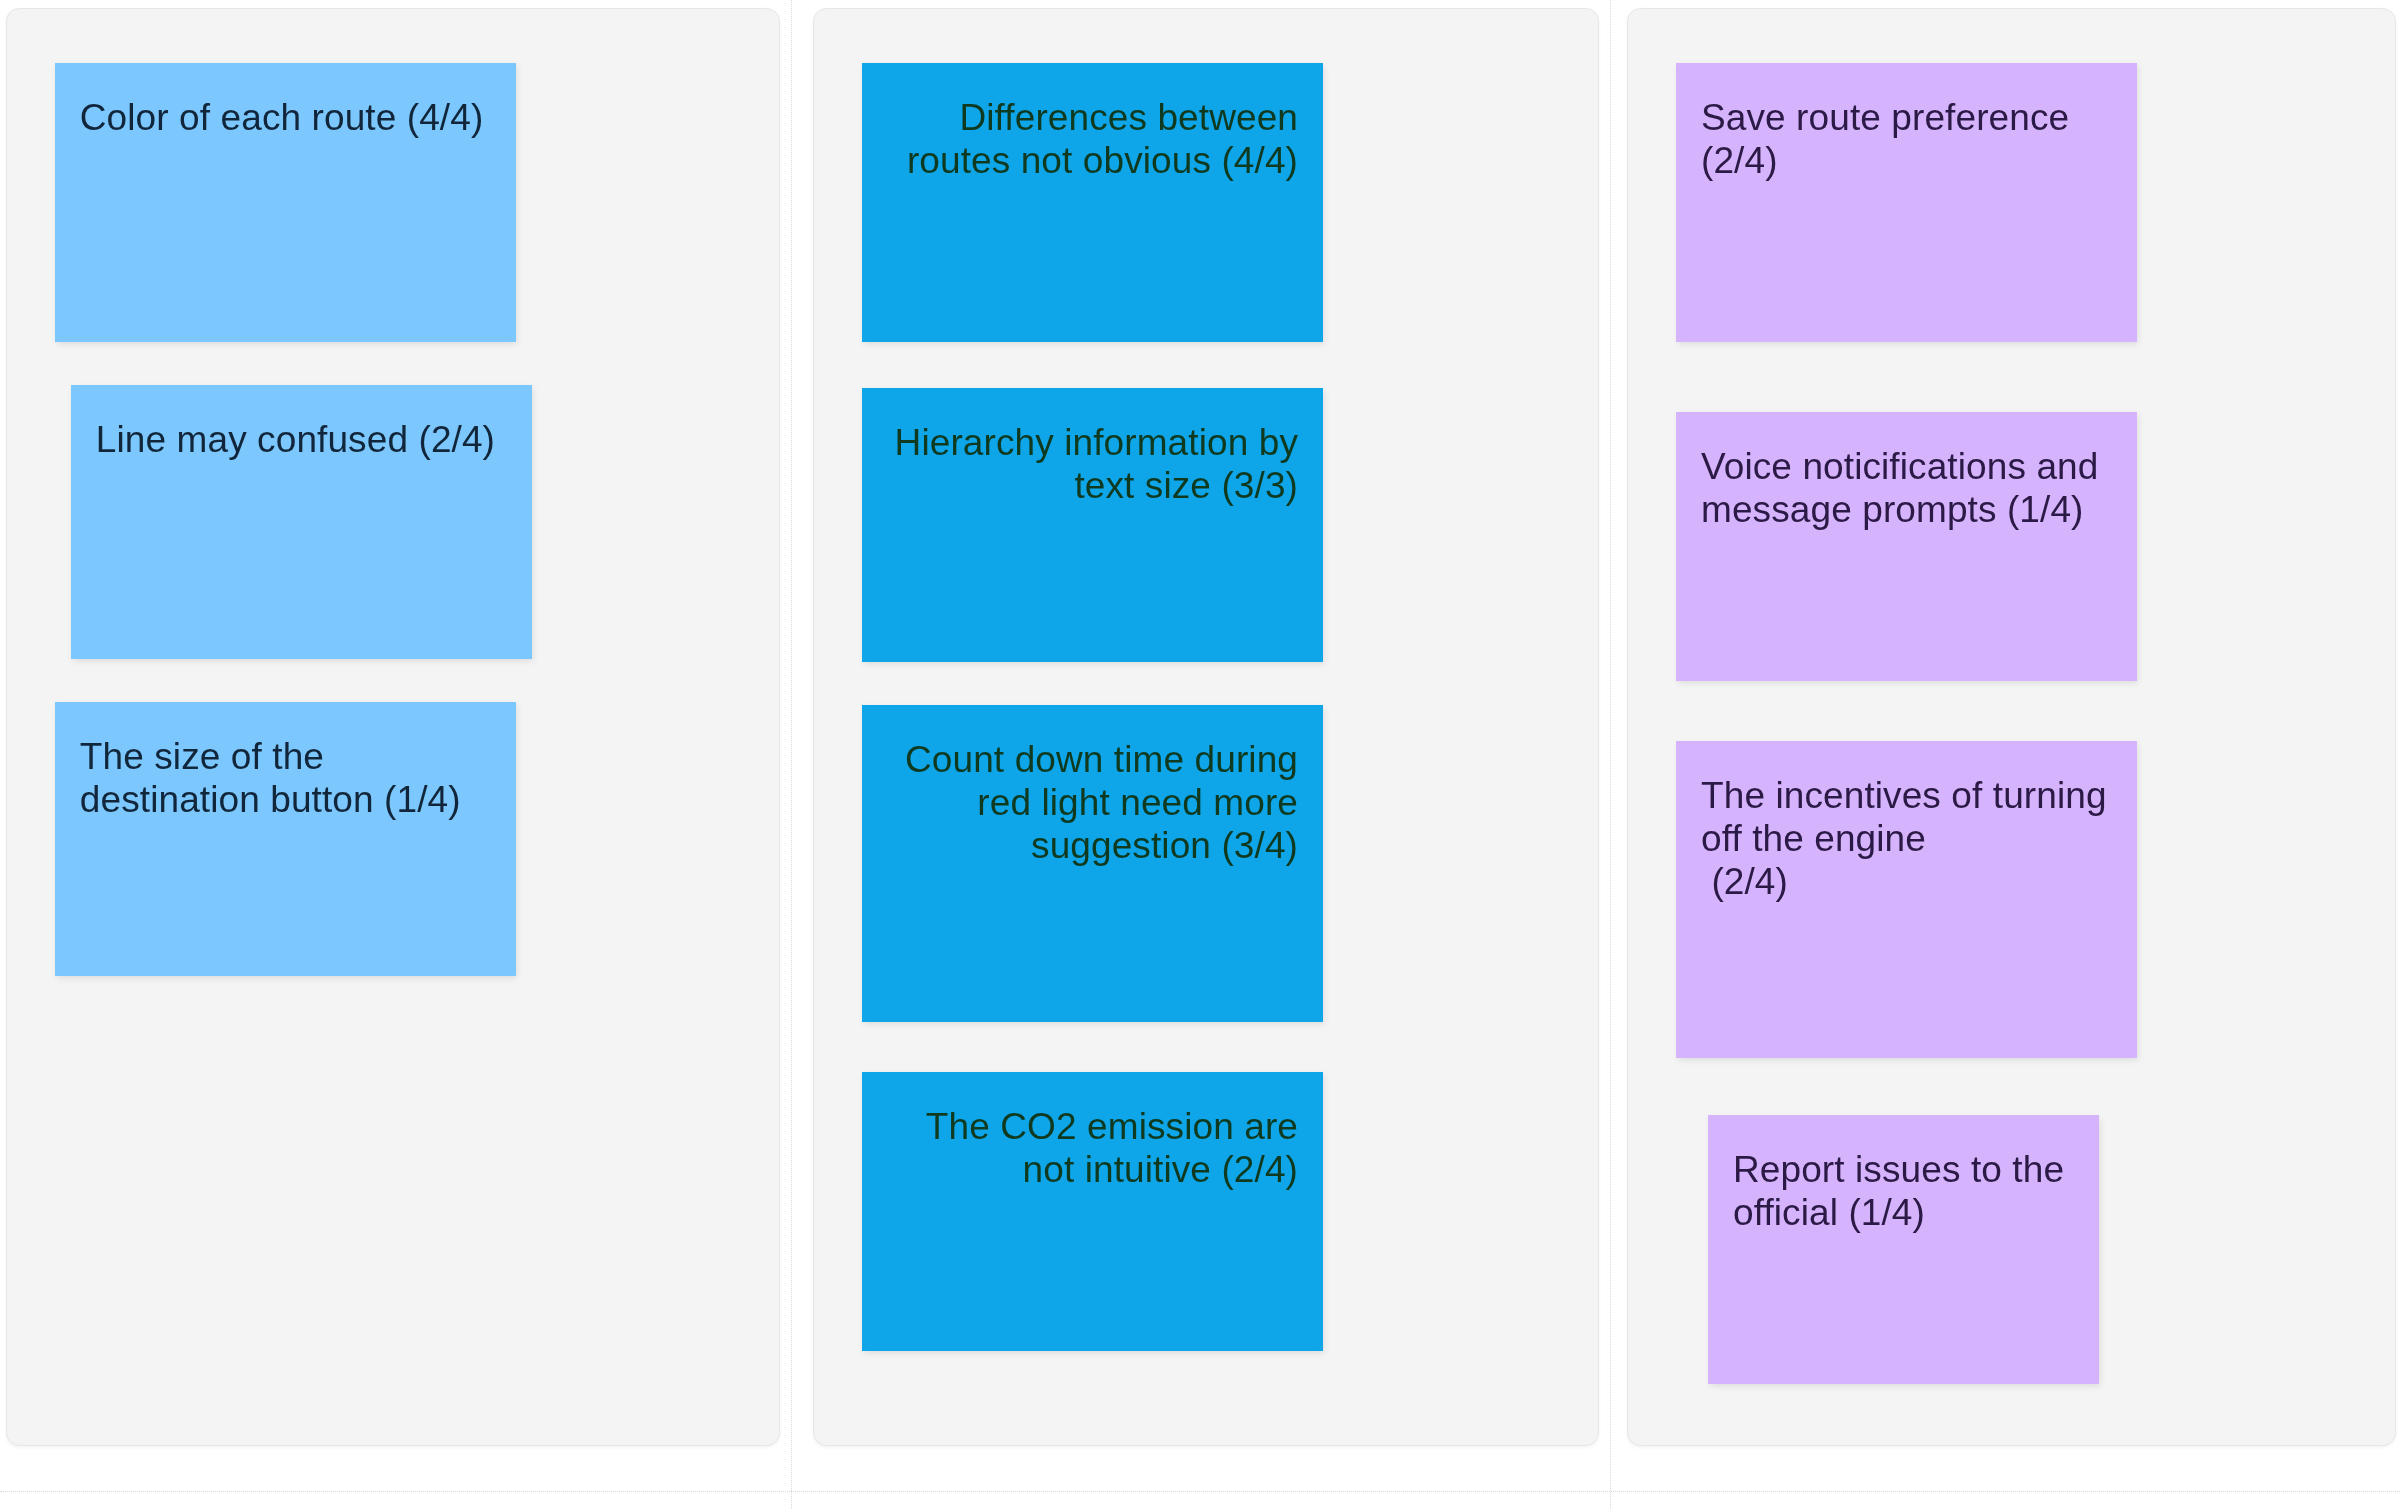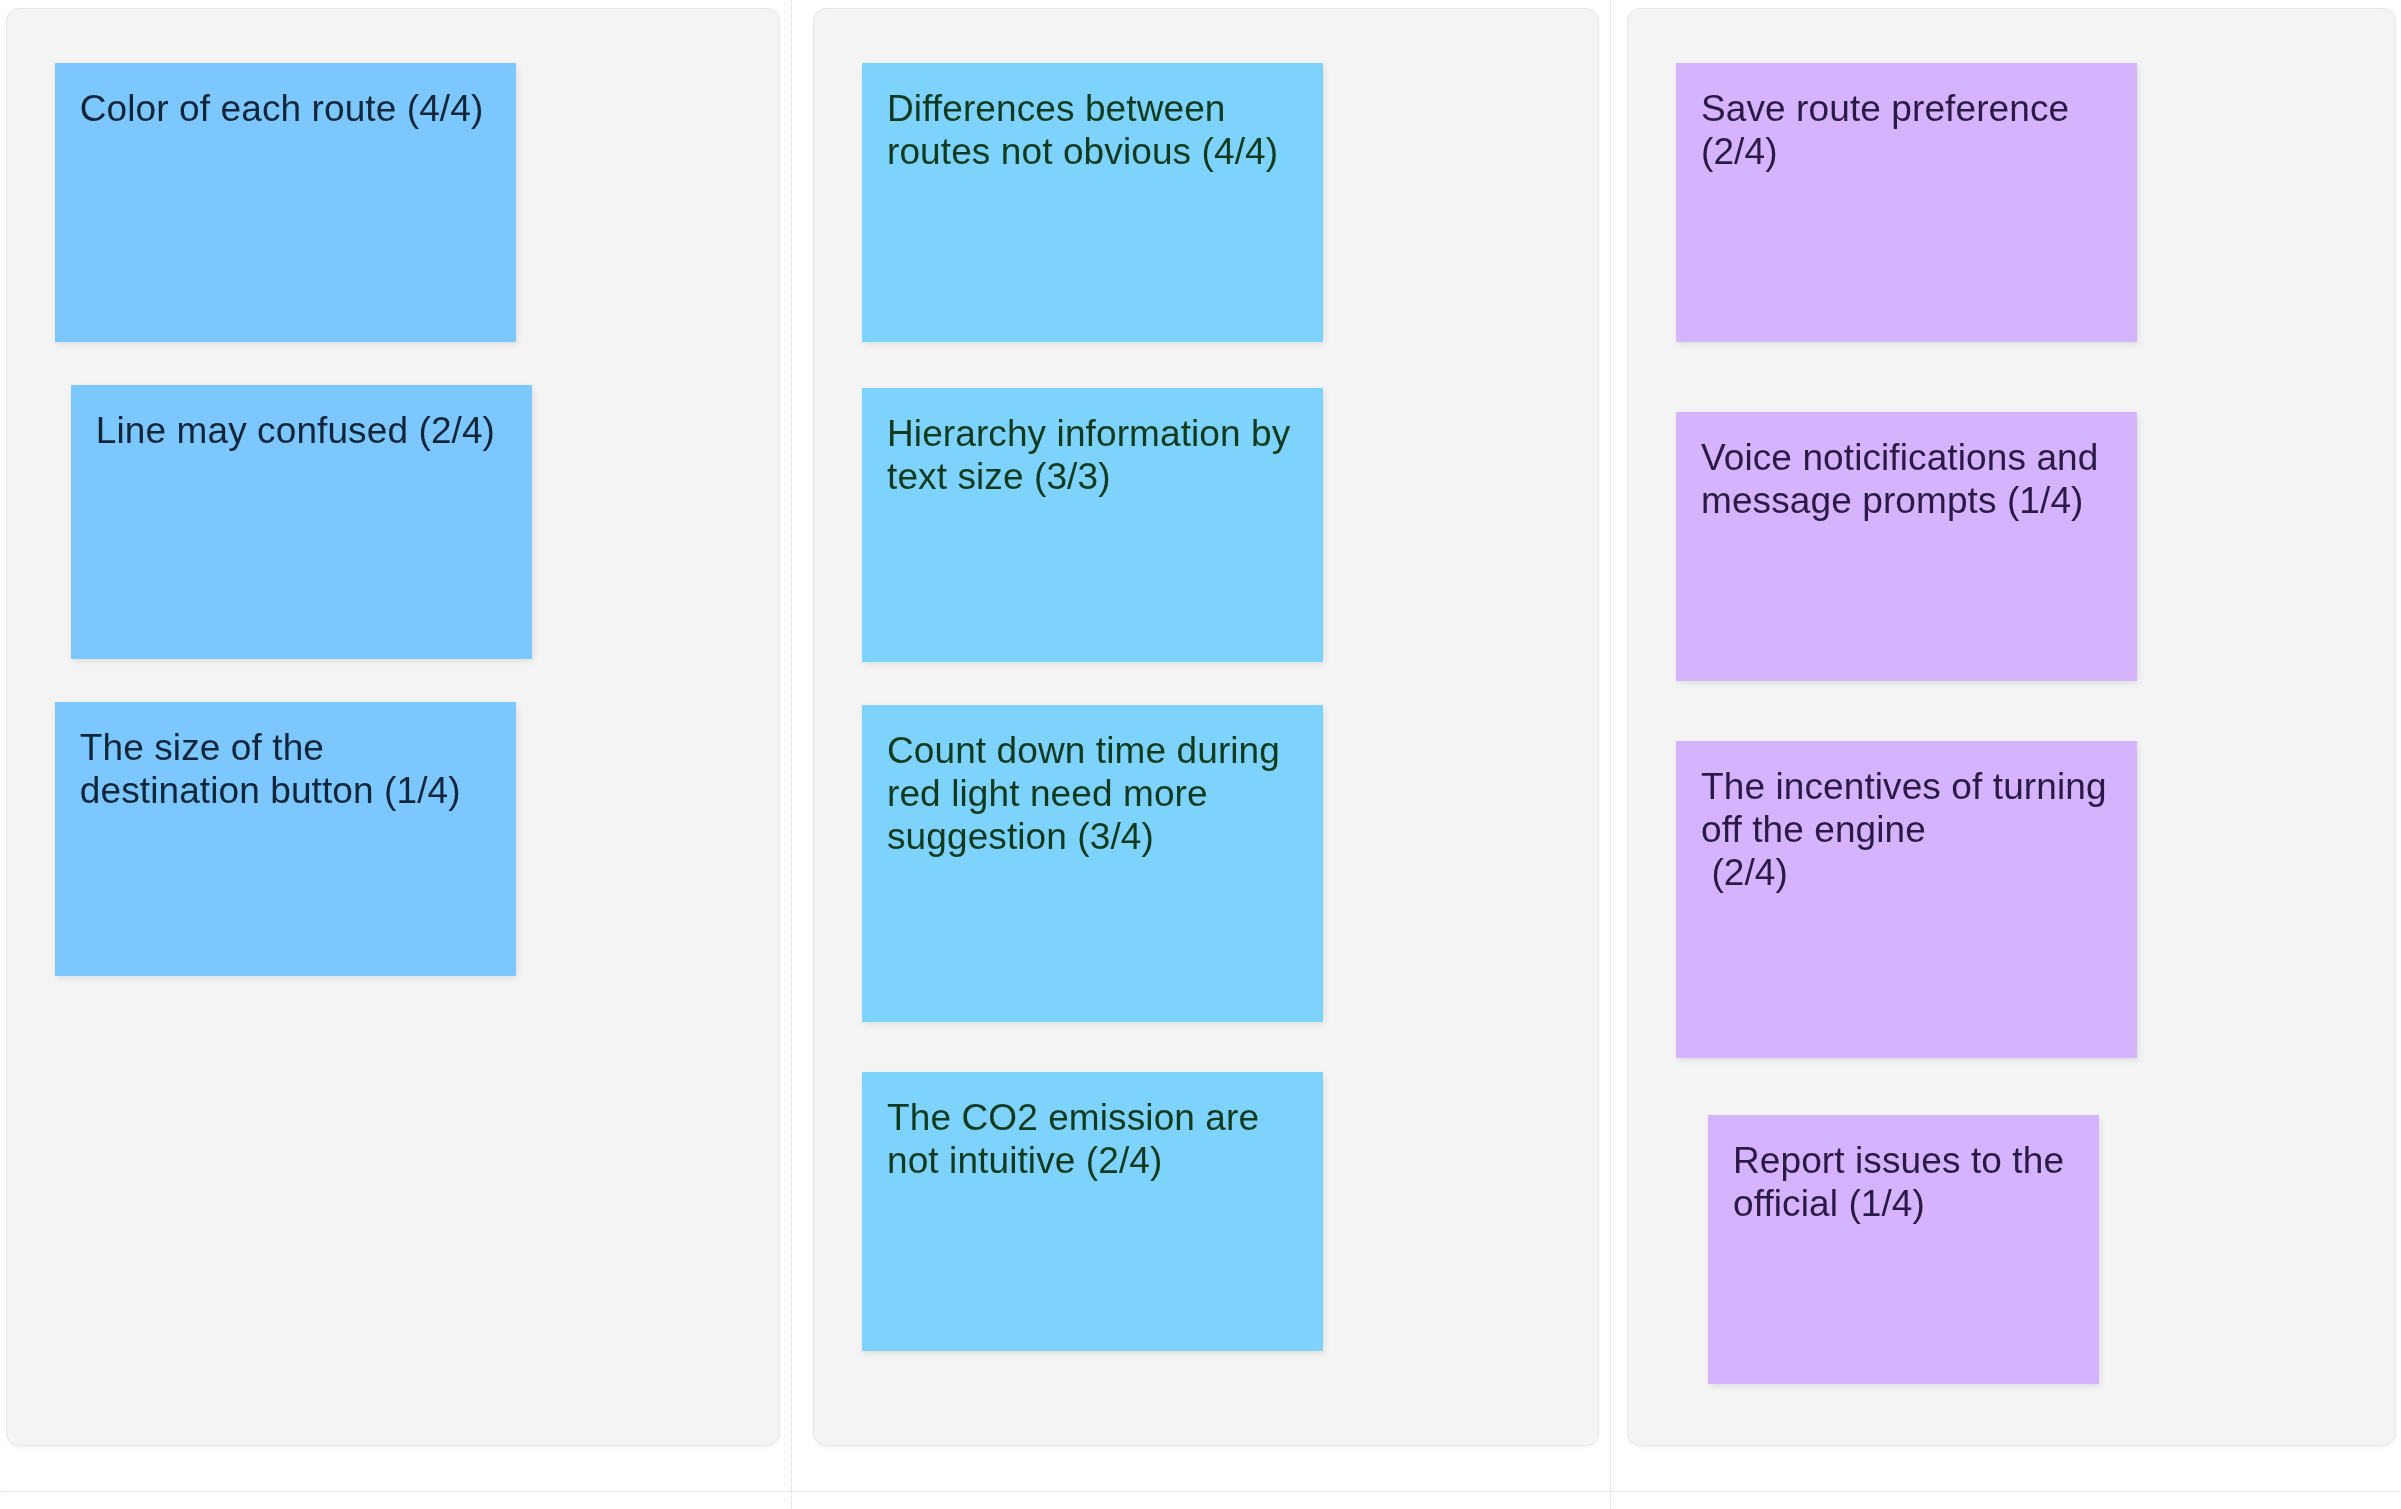--- a/index.html
+++ b/index.html
@@ -74,34 +74,34 @@
   #frame-3 { left: 1627px; width: 769px; }
 
   #frame-1 .frame-inner { padding-left: 48px; }
   #frame-2 .frame-inner { padding-left: 48px; }
   #frame-3 .frame-inner { padding-left: 48px; gap: 19px; }
 
   
   .note {
     position: relative;
     box-sizing: border-box;
-    padding: 25px 25px 0 25px;
+    padding: 34px 25px 0 25px;
     color: #1c2a33;
     font-size: 37px;
     line-height: 1.16;
     letter-spacing: 0.1px;
     white-space: pre-wrap;
     word-break: normal;
     overflow: hidden;
     box-shadow: 1.9px 2.9px 6.7px rgba(0,0,0,0.10);
     cursor: default;
   }
 
   .note-blue   { background: #7cc7fd; color: #11263a; }
-  .note-green  { background: #7dd3fc; color: #0f3a20; }
+  .note-green  { background: #0ea5e9; color: #0f3a20; text-align: right; }
   .note-purple { background: #d6b4fd; color: #2b1a45; }
 
   
   #n-b1 { width: 461px; height: 279px; margin-top: 0px;  }
   #n-b2 { width: 461px; height: 274px; margin-top: 43px; margin-left: 16px; }
   #n-b3 { width: 461px; height: 274px; margin-top: 43px; }
 
   #n-g1 { width: 461px; height: 279px; margin-top: 0px;  }
   #n-g2 { width: 461px; height: 274px; margin-top: 46px; }
   #n-g3 { width: 461px; height: 317px; margin-top: 43px; }

